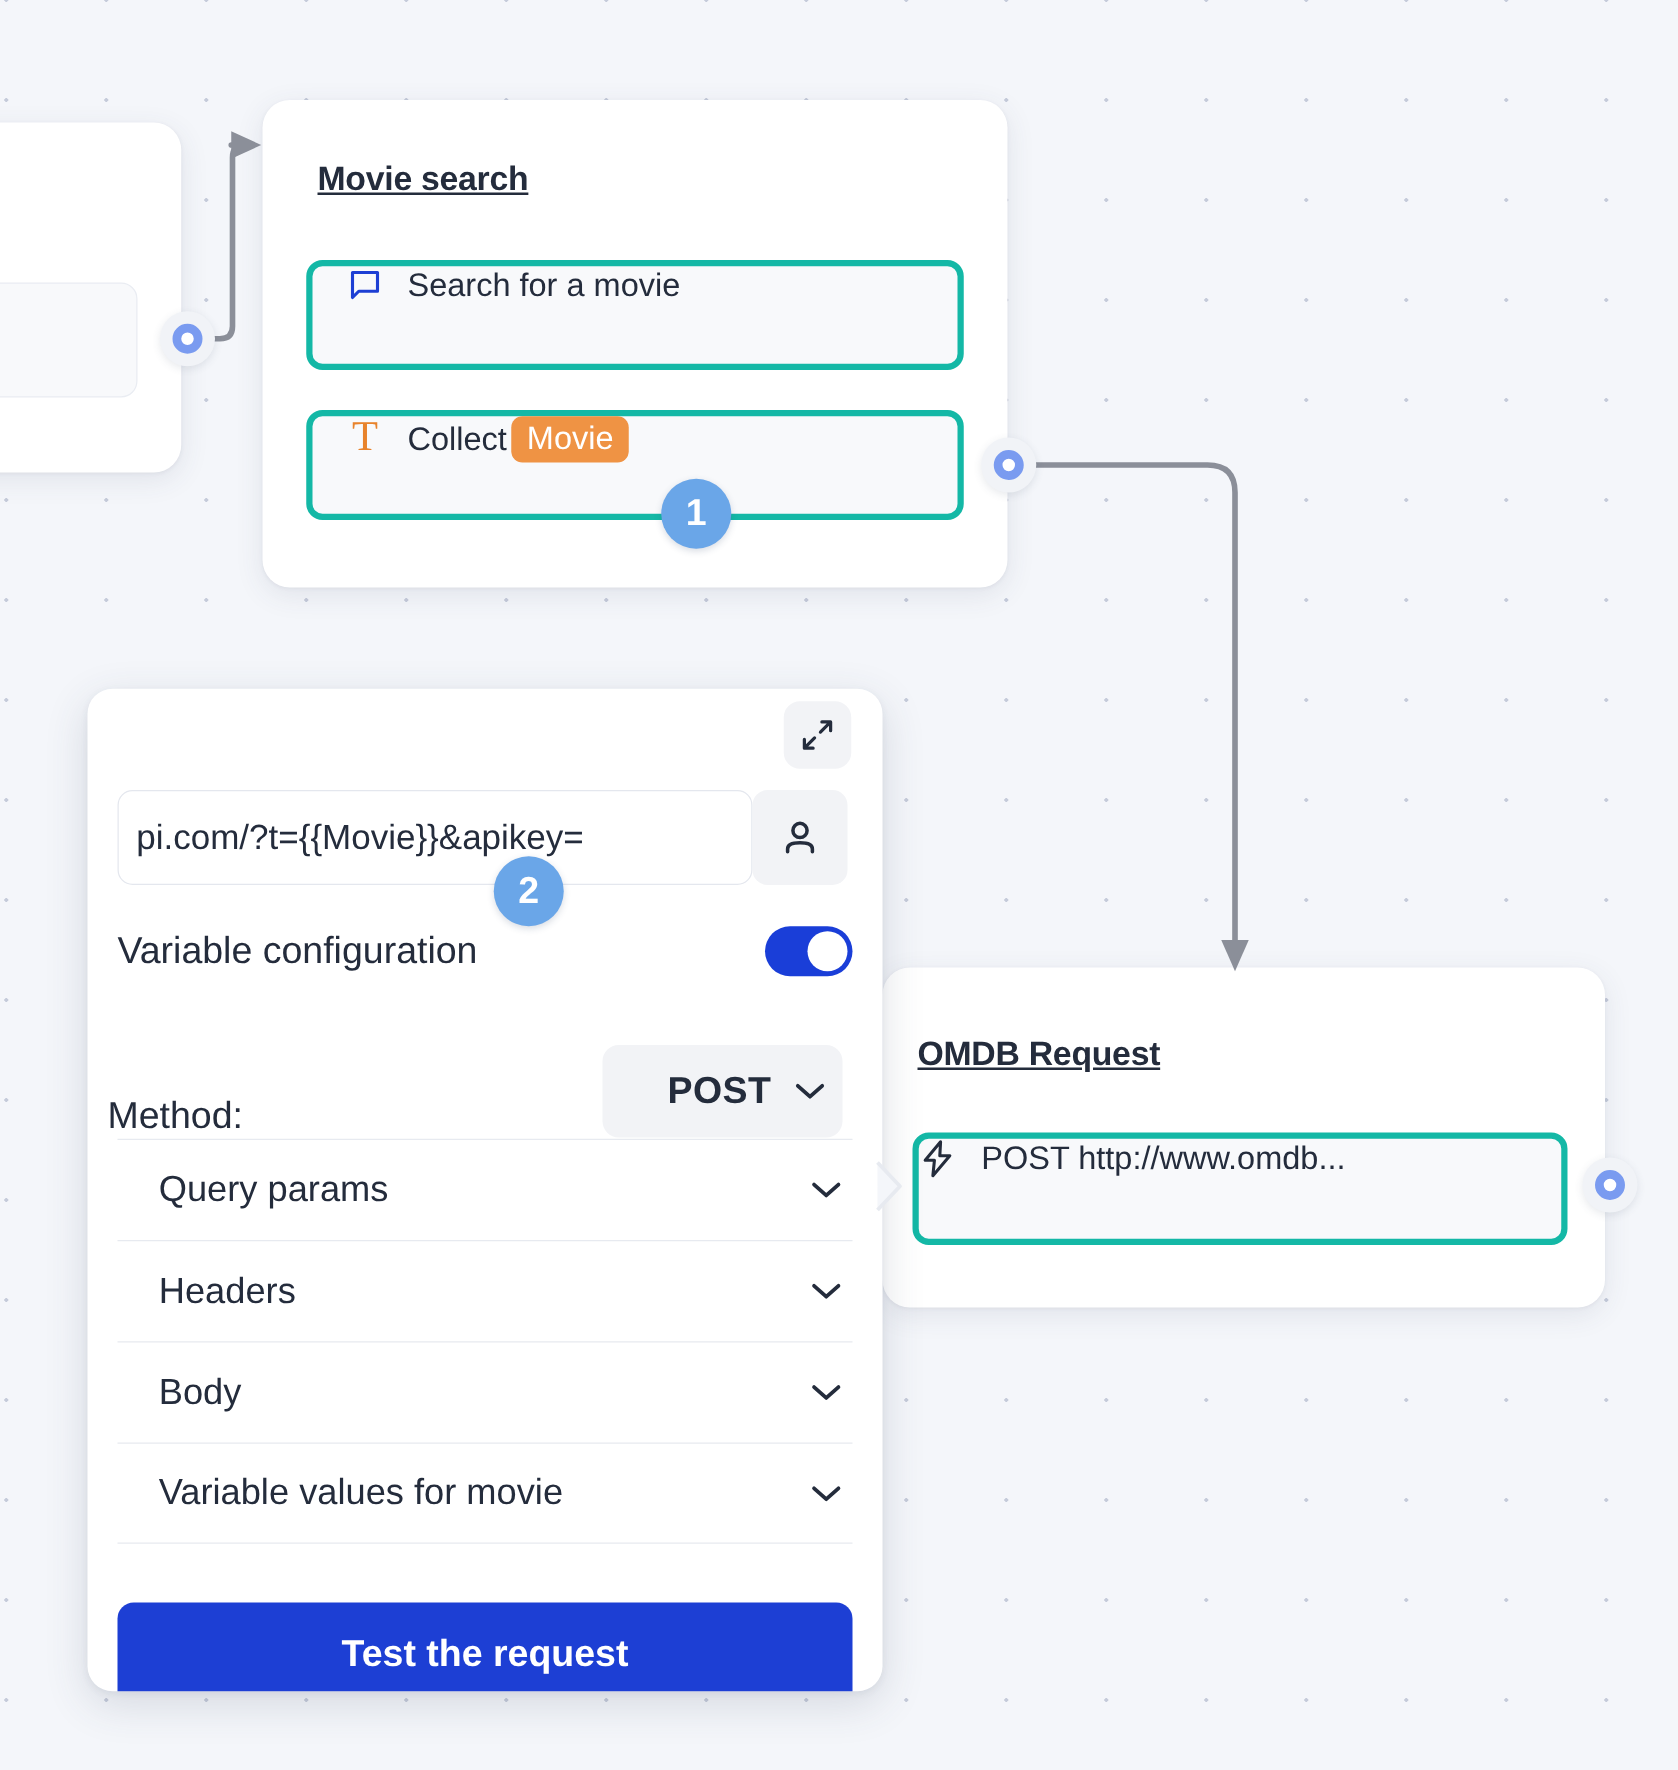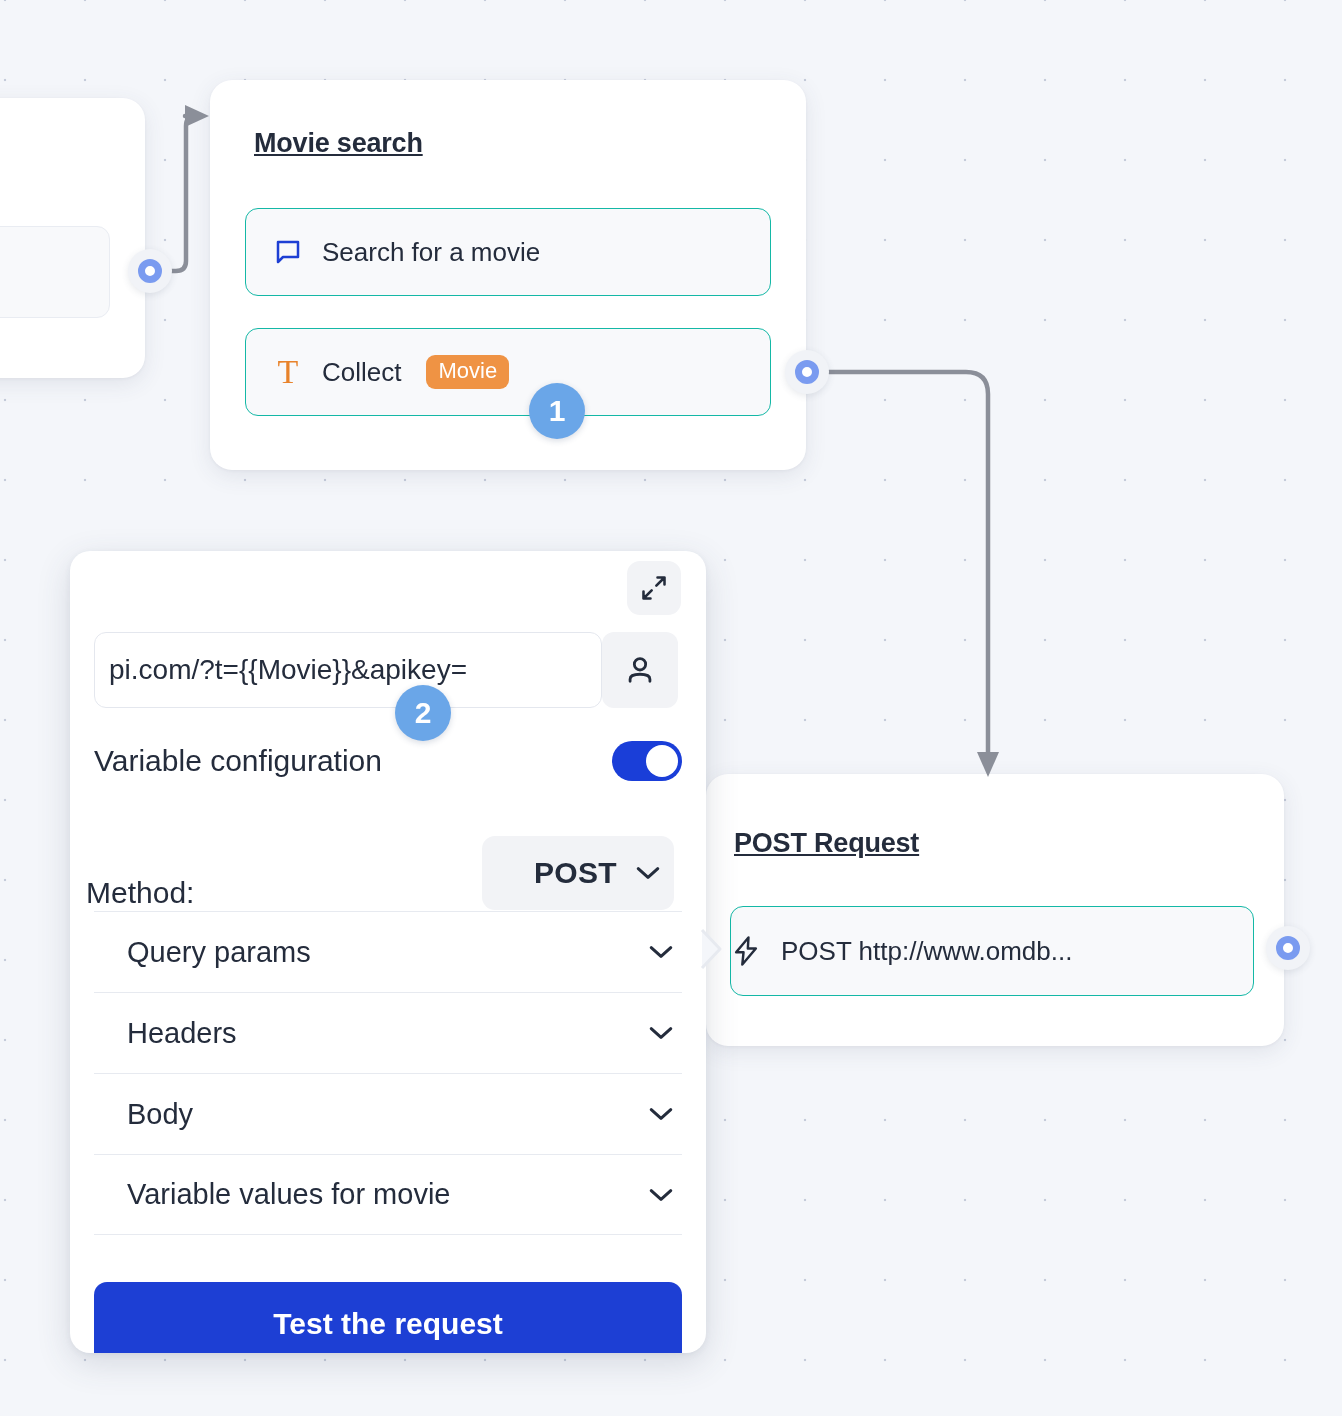--- a/index.html
+++ b/index.html
@@ -35,23 +35,23 @@
   }
   .node-title {
     font-size: 27px;
     font-weight: bold;
     color: #242c3c;
     letter-spacing: -0.2px;
     text-decoration: underline;
   }
   .node-row {
     display: flex;
-    align-items: center;
+    align-items: flex-start;
     background: #f8f9fb;
-    border: 1px solid #14b8a6;
+    border: 5px solid #14b8a6;
     border-radius: 13px;
     box-sizing: border-box;
   }
   .row-label {
     font-size: 26px;
     color: #242c3c;
     white-space: nowrap;
     display: flex;
     align-items: center;
   }
@@ -100,22 +100,22 @@
     text-align: center;
     line-height: 1;
     font-weight: normal;
   }
   .var-tag {
     display: inline-block;
     background: #ef9344;
     color: #ffffff;
     border-radius: 9px;
     padding: 4px 12px 6px 12px;
-    font-size: 22px;
-    margin-left: 25px;
+    font-size: 26px;
+    margin-left: 4px;
     line-height: 1.05;
   }
 
   
   #partial-node {
     left: -160px;
     top: 98px;
     width: 305px;
     height: 280px;
     border-radius: 22px;
@@ -409,21 +409,21 @@
         <span>Collect</span>
         <span class="var-tag">Movie</span>
       </span>
     </div>
   </div>
   <div class="port" style="left:785px; top:350px;"></div>
 
   <div class="step-badge" id="badge-1">1</div>
 
   <div class="node" id="omdb-node">
-    <div class="node-title">POST Request</div>
+    <div class="node-title">OMDB Request</div>
     <div class="node-row" id="row-omdb">
       <svg class="icon-bolt" viewBox="0 0 24 26" fill="none">
         <path d="M14 2 L4 14 h6 L9 24 L20 11 h-6.5 z" stroke="#242c3c" stroke-width="2" stroke-linejoin="round" fill="none"></path>
       </svg>
       <span class="row-label">POST http://www.omdb...</span>
     </div>
   </div>
   <div class="port" style="left:1266px; top:926px;"></div>
 
   <div id="config-panel">

